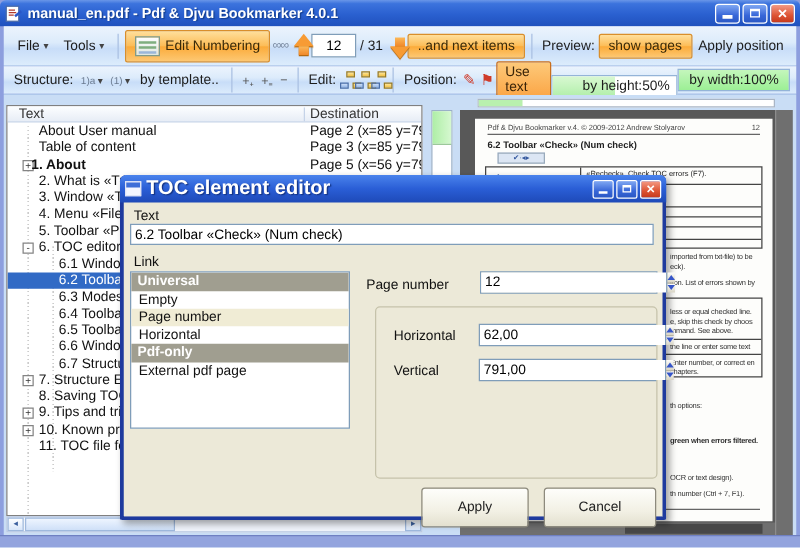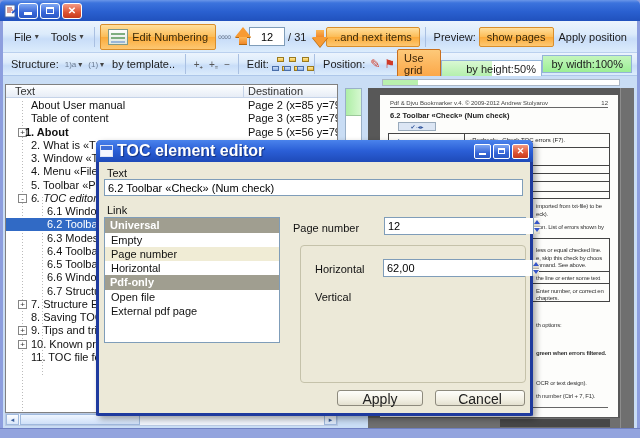--- a/index.html
+++ b/index.html
@@ -134,34 +134,35 @@
   .spin { position:absolute; height:18px; border:1px solid #7f9db9; background:#fff; display:flex; }
   .spin input { flex:1; border:none; font-size:11px; padding:0 3px; font-family:"Liberation Sans",sans-serif; outline:none; }
   .spin-btns { width:14px; display:flex; flex-direction:column; border-left:1px solid #7f9db9; }
   .sb { flex:1; background:linear-gradient(180deg,#fdfdfa,#d8d4c4); display:flex; align-items:center; justify-content:center; }
   .sb + .sb { border-top:1px solid #b8b4a4; }
   .tri-up { width:0; height:0; border-left:3px solid transparent; border-right:3px solid transparent; border-bottom:4px solid #3555c8; }
   .tri-dn { width:0; height:0; border-left:3px solid transparent; border-right:3px solid transparent; border-top:4px solid #3555c8; }
   .groupbox { position:absolute; left:201px; top:83px; width:226px; height:138px; border:1px solid #c5c2aa; border-radius:4px; }
   .groupbox .cap { position:absolute; left:8px; top:-7px; background:#ece9d8; padding:0 4px; }
   .note { position:absolute; left:10px; top:116px; color:#a8a490; }
-  .xpbtn { position:absolute; height:16px; border:1px solid #8d8a7d; border-radius:3px; font-size:14px; font-family:"Liberation Sans",sans-serif;
+  .xpbtn { position:absolute; height:32px; border:1px solid #8d8a7d; border-radius:3px; font-size:11px; font-family:"Liberation Sans",sans-serif;
     background:linear-gradient(180deg,#fefefb,#f2f0e4 60%,#e3e0cf); color:#222; }
 </style>
 </head>
 <body>
 
 <div class="window">
 
   <div class="titlebar">
     <svg class="app-icon" viewBox="0 0 14 14">
       <rect x="1" y="1" width="10" height="12" fill="#fff" stroke="#4a6aa8"></rect>
       <path d="M3 4 L8 4 M3 6 L9 6 M3 8 L7 8" stroke="#b03a2e" stroke-width="1"></path>
       <path d="M8 9 L13 5" stroke="#2a58c8" stroke-width="2"></path>
     </svg>
+    <span class="title">manual_en.pdf - Pdf &amp; Djvu Bookmarker 4.0.1</span>
     <span class="win-controls">
       <span class="wc">
           <span class="bar"></span>
         </span>
       <span class="wc">
           <span class="box"></span>
         </span>
       <span class="wc close">✕</span>
     </span>
   </div>
@@ -227,21 +228,21 @@
       </span>
     <span class="struct-icon">
         <i></i>
         <i></i>
         <i></i>
       </span>
     <span class="vsep"></span>
     <span class="tlabel">Position:</span>
     <span class="red-ico">✎</span>
     <span class="red-ico">⚑</span>
-    <span class="btn-usegrid">Use grid</span>
+    <span class="btn-usegrid">Use text</span>
     <span class="btn-height"><span class="fill"></span><span>by height:50%</span></span>
     <span class="btn-width">by width:100%</span>
   </div>
 
   <div class="content-bg"></div>
 
   <div class="tree-panel">
     <div class="tree-header">
       <span class="c1">Text</span>
       <span class="div"></span>
@@ -271,21 +272,21 @@
           <span class="ttext" style="left: 25px;">3. Window «TOC editor»</span>
         </div>
         <div class="trow" style="top: 80.25px;">
           <span class="ttext" style="left: 25px;">4. Menu «File» and «Tools»</span>
         </div>
         <div class="trow" style="top: 93.5px;">
           <span class="ttext" style="left: 25px;">5. Toolbar «Preview»</span>
         </div>
         <div class="trow" style="top: 106.75px;">
           <span class="expander">-</span>
-          <span class="ttext" style="left: 25px; font-style: italic;">6. TOC editor</span>
+          <span class="ttext" style="left: 25px;">6. TOC editor</span>
         </div>
         <div class="trow" style="top: 120px;">
           <span class="ttext" style="left: 41px;">6.1 Window «TOC editor»</span>
         </div>
         <div class="trow sel" style="top: 133.25px;">
           <span class="ttext" style="left: 41px;">6.2 Toolbar «Check» (Num check)</span>
         </div>
         <div class="trow" style="top: 146.5px;">
           <span class="ttext" style="left: 41px;">6.3 Modes of numbering</span>
         </div>
@@ -399,21 +400,20 @@
     <div class="dlg-body">
       <span class="dlabel" style="left:8px; top:5px;">Text</span>
       <input class="dinput" style="left: 5px; top: 17px; width: 419px; height: 17px;" value="6.2 Toolbar «Check» (Num check)">
       <span class="dlabel" style="left:8px; top:42px;">Link</span>
       <div class="listbox" id="link-list">
           <div class="lheader">Universal</div>
           <div class="litem">Empty</div>
           <div class="litem sel">Page number</div>
           <div class="litem">Horizontal</div>
           <div class="lheader">Pdf-only</div>
-          <div class="litem">Open file</div>
           <div class="litem">External pdf page</div>
         </div>
 
       <span class="dlabel" style="left:194px; top:60px;">Page number</span>
       <div class="spin" style="left:285px; top:55px; width:142px;">
         <input value="12" style="">
         <span class="spin-btns">
             <span class="sb">
               <i class="tri-up"></i>
             </span>
@@ -430,20 +430,31 @@
           <span class="spin-btns">
               <span class="sb">
                 <i class="tri-up"></i>
               </span>
               <span class="sb">
                 <i class="tri-dn"></i>
               </span>
             </span>
         </div>
         <span class="dlabel" style="left:14px; top:45px;">Vertical</span>
+        <div class="spin" style="left:82px; top:41px; width:142px;">
+          <input value="791,00" style="">
+          <span class="spin-btns">
+              <span class="sb">
+                <i class="tri-up"></i>
+              </span>
+              <span class="sb">
+                <i class="tri-dn"></i>
+              </span>
+            </span>
+        </div>
       </div>
 
       <button class="xpbtn" style="left:238px; top:228px; width:86px;">Apply</button>
       <button class="xpbtn" style="left:336px; top:228px; width:90px;">Cancel</button>
     </div>
   </div>
 
 </div>
 
 </body></html>

